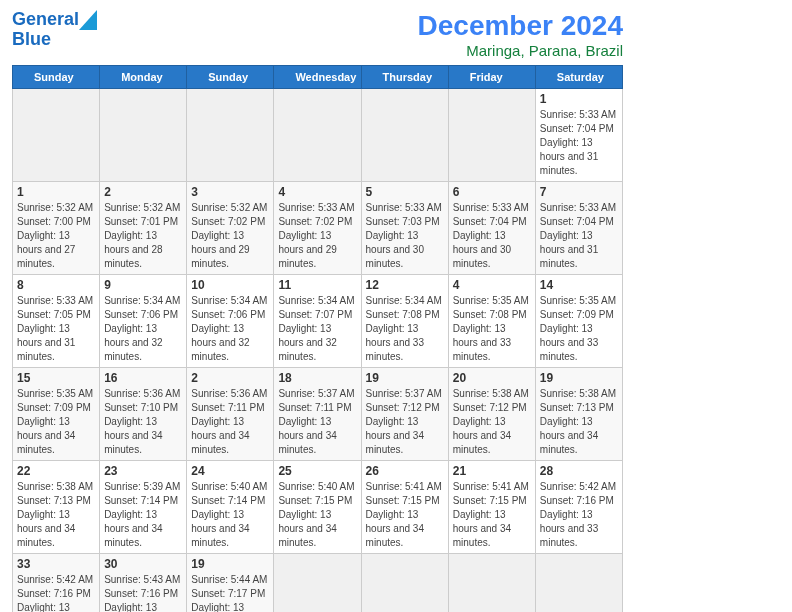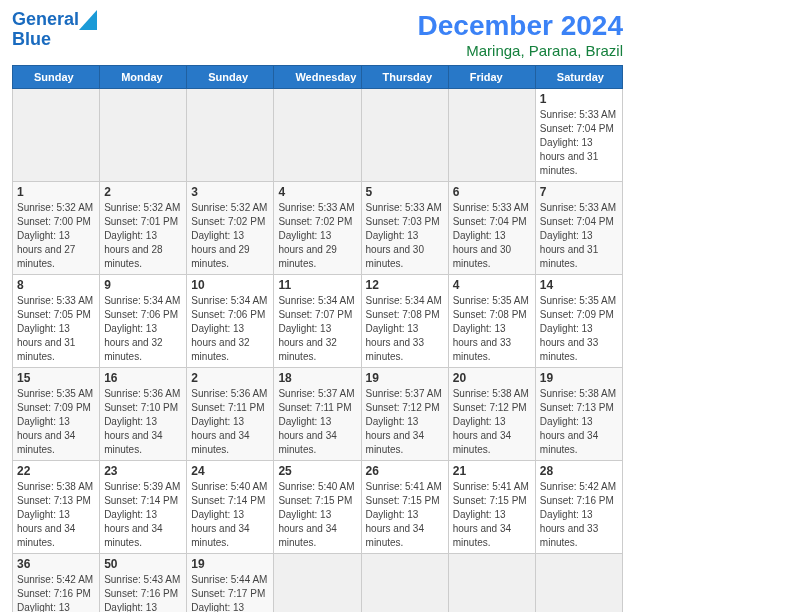--- a/index.html
+++ b/index.html
@@ -252,25 +252,25 @@
             <span class="day-num">21</span>
 <div class="day-info">Sunrise: 5:41 AM<br>Sunset: 7:15 PM<br>Daylight: 13 hours and 34 minutes.</div>
           </td>
           <td>
             <span class="day-num">28</span>
 <div class="day-info">Sunrise: 5:42 AM<br>Sunset: 7:16 PM<br>Daylight: 13 hours and 33 minutes.</div>
           </td>
         </tr>
         <tr>
           <td>
-            <span class="day-num">36</span>
+            <span class="day-num">33</span>
 <div class="day-info">Sunrise: 5:42 AM<br>Sunset: 7:16 PM<br>Daylight: 13 hours and 33 minutes.</div>
           </td>
           <td>
-            <span class="day-num">50</span>
+            <span class="day-num">30</span>
 <div class="day-info">Sunrise: 5:43 AM<br>Sunset: 7:16 PM<br>Daylight: 13 hours and 33 minutes.</div>
           </td>
           <td>
             <span class="day-num">19</span>
 <div class="day-info">Sunrise: 5:44 AM<br>Sunset: 7:17 PM<br>Daylight: 13 hours and 33 minutes.</div>
           </td>
           <td class="empty"></td>
           <td class="empty"></td>
           <td class="empty"></td>
           <td class="empty"></td>

